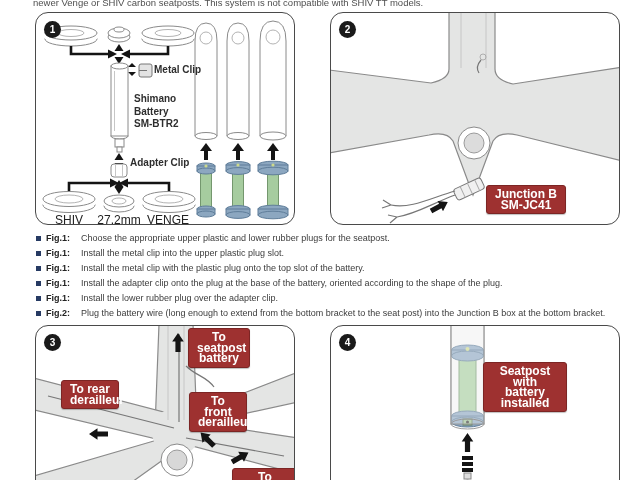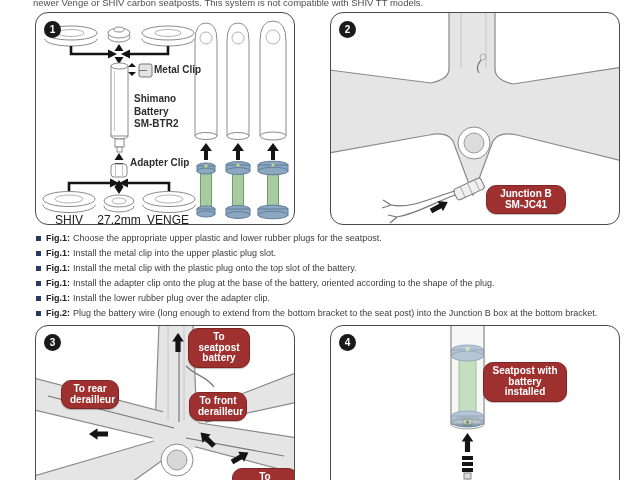--- a/index.html
+++ b/index.html
@@ -27,27 +27,27 @@
   .panel svg{position:absolute;left:0;top:0}
   .badge{
     position:absolute;left:8px;top:8px;width:17px;height:17px;border-radius:50%;
     background:#1a1a1a;color:#fff;font-size:10px;font-weight:bold;
     display:flex;align-items:center;justify-content:center;z-index:5;
   }
   .lbl{position:absolute;font-size:10px;font-weight:bold;color:#2e2e2e;line-height:12.5px;z-index:4}
   .plug-lbl{position:absolute;top:200px;width:56px;text-align:center;font-size:12px;font-weight:normal;color:#222;z-index:4}
   .pill{
     position:absolute;background:var(--callout-red);border:1px solid var(--callout-red-border);
-    border-radius:10px;color:#fff;font-size:10px;font-weight:bold;line-height:10.5px;
+    border-radius:3px;color:#fff;font-size:12px;font-weight:bold;line-height:10.5px;
     text-align:center;padding:3px 8px;z-index:6;box-shadow:0 1px 1px rgba(0,0,0,.25);
   }
   .bullets{position:absolute;left:35px;top:233px;width:596px;list-style:none;z-index:3}
   .bullets li{display:flex;align-items:flex-start;height:15px;font-size:9px;color:var(--text-dark);white-space:nowrap}
   .bullets .sq{flex:0 0 auto;width:5px;height:5px;background:var(--bullet-navy);margin:3px 5px 0 1px}
-  .bullets b{font-weight:bold;margin-right:3px;color:#222}
+  .bullets b{font-weight:bold;margin-right:11px;color:#222}
   
   .frame{fill:var(--frame-gray);stroke:var(--frame-stroke);stroke-width:1.2}
   .frame-nb{fill:var(--frame-gray);stroke:none}
   .white{fill:#fff;stroke:var(--frame-stroke);stroke-width:1}
   .inner{fill:none;stroke:#9f9f9f;stroke-width:.8}
   .blk{fill:var(--arrow-black)}
   .bracket{stroke:var(--arrow-black);stroke-width:2.6;fill:none}
   .wire{stroke:#777;fill:none;stroke-width:1.2}
   .chan{stroke:#c6c6c6;stroke-width:1;fill:none}
   .green{fill:var(--battery-green);stroke:var(--battery-green-border);stroke-width:1}

